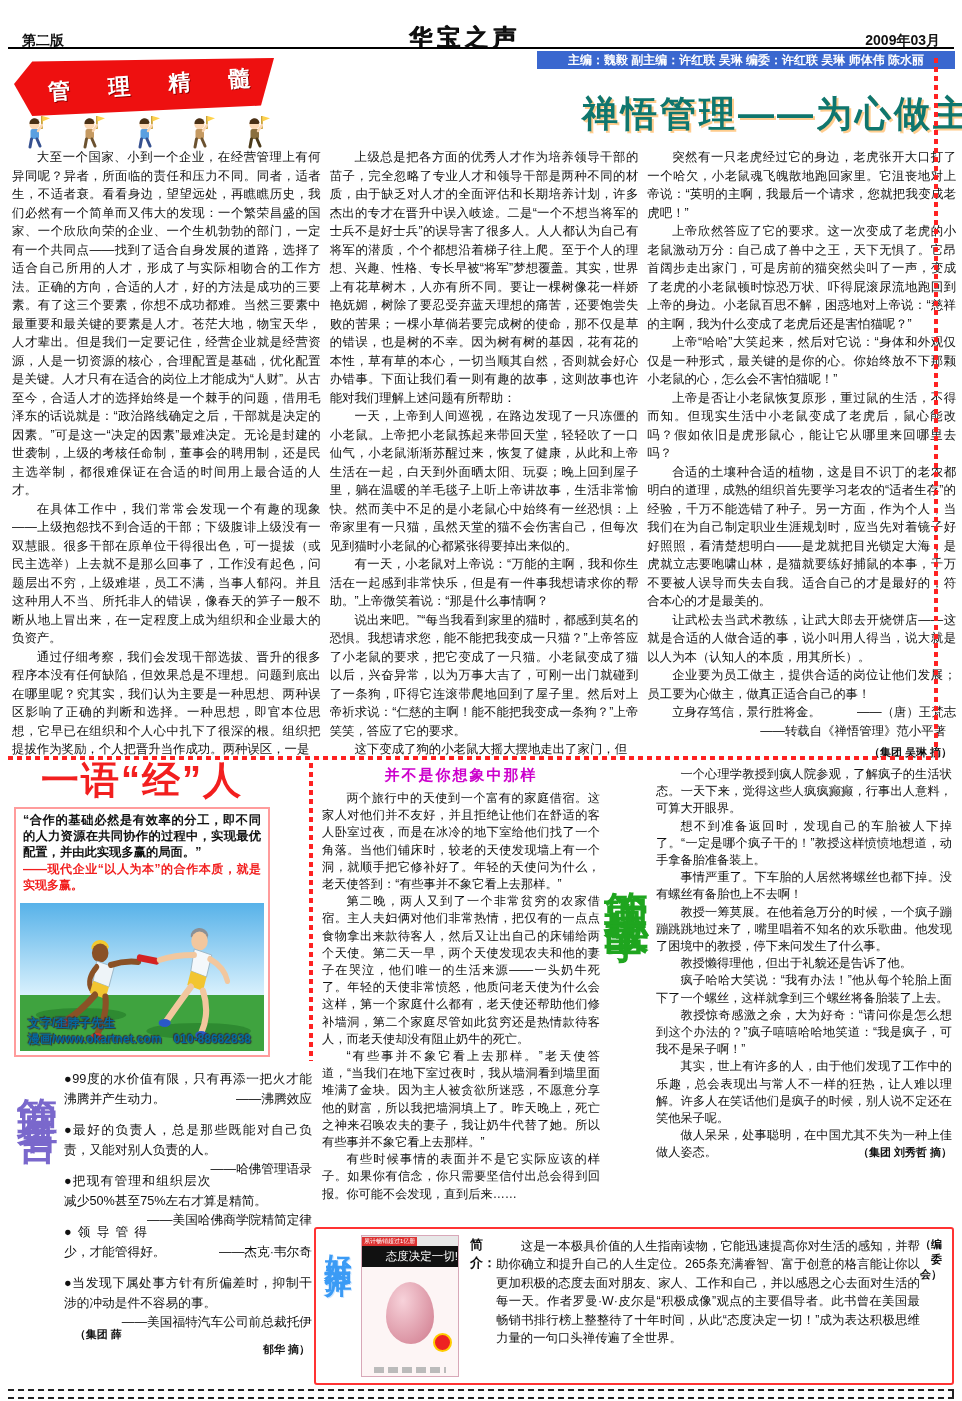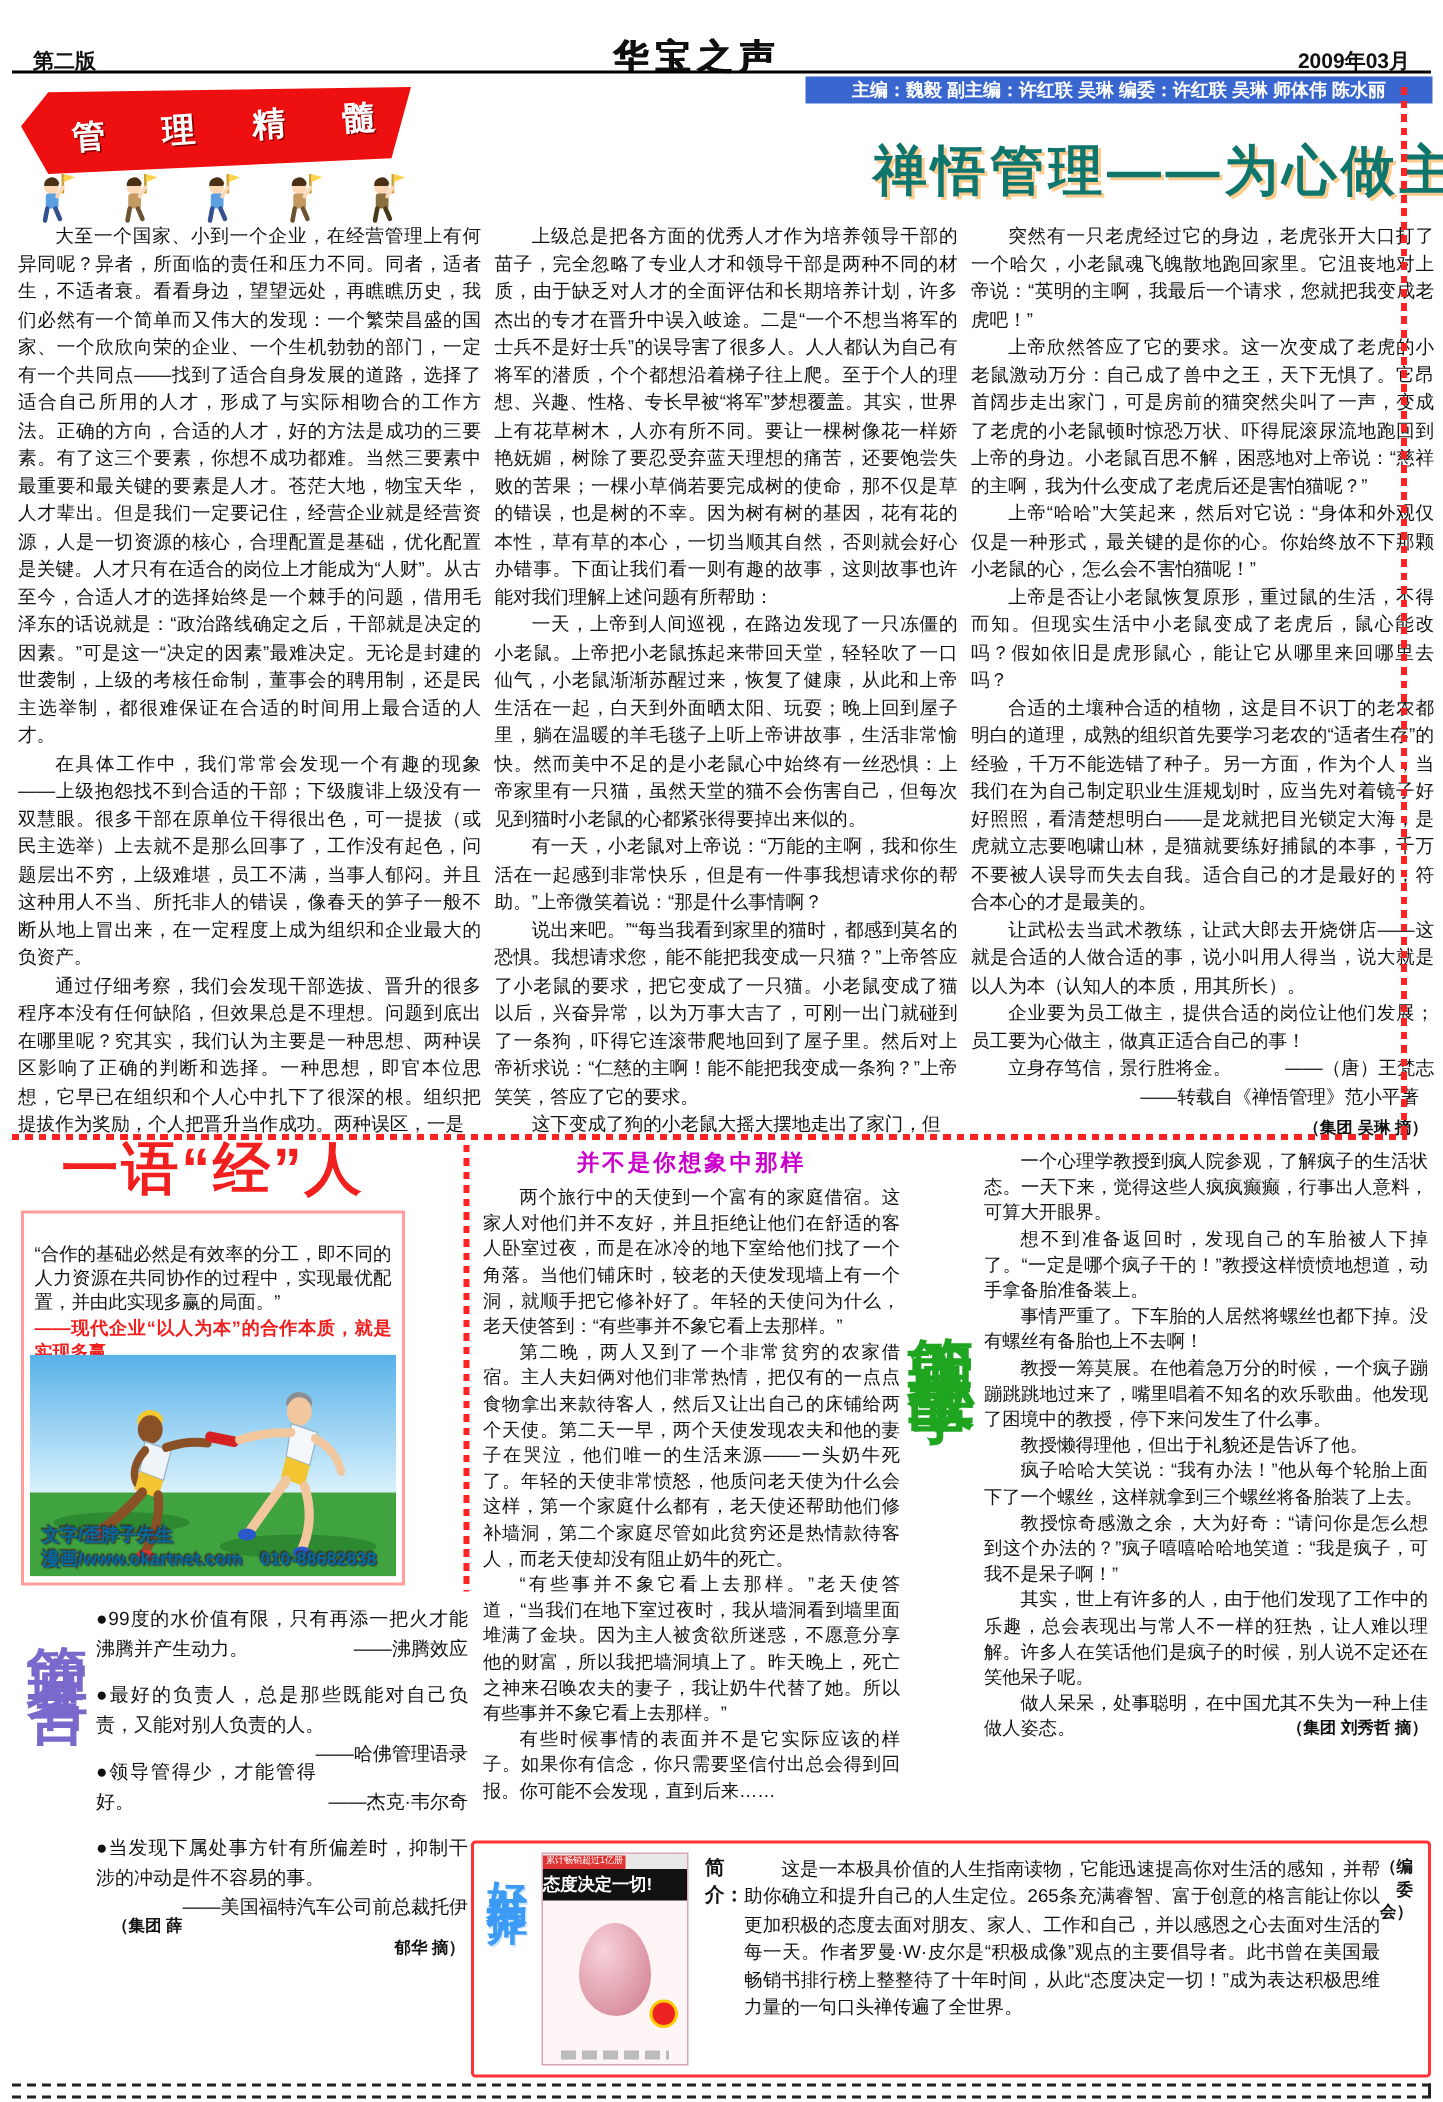--- a/index.html
+++ b/index.html
@@ -39,21 +39,21 @@
          background:repeating-linear-gradient(to right,#f22 0 5px,transparent 5px 9px);}
   .dot-v-right{position:absolute;left:934px;top:58px;width:4px;height:700px;
          background:repeating-linear-gradient(to bottom,#f22 0 5px,transparent 5px 9px);}
   .dot-v-mid{position:absolute;left:309px;top:763px;width:4px;height:298px;
          background:repeating-linear-gradient(to bottom,#f22 0 5px,transparent 5px 9px);}
 
   
   .yiyu{position:absolute;left:14px;top:760px;width:256px;}
   .yiyu-title{font-size:38px;font-weight:900;color:#f21f1f;text-align:center;letter-spacing:2px;line-height:1.1;}
   .yiyu-box{margin-top:5px;border:2px solid #ff9c9c;height:246px;position:relative;background:#fff;}
-  .yiyu-quote{padding:19px 7px 0;font-size:12.3px;font-weight:normal;line-height:16.3px;text-align:justify;}
+  .yiyu-quote{padding:3px 7px 0;font-size:12.3px;font-weight:bold;line-height:16.3px;text-align:justify;}
   .yiyu-src{padding:0 7px;font-size:12px;font-weight:bold;line-height:16.3px;color:#f21f1f;text-align:justify;}
   .cartoon{position:absolute;left:4px;right:4px;bottom:4px;height:148px;overflow:hidden;}
   .cartoon svg{display:block;width:100%;height:100%;}
   .credits{position:absolute;left:8px;bottom:4px;color:#0369a1;font-weight:bold;font-size:12px;line-height:16px;
            text-shadow:1px 1px 1px #333,-1px -1px 1px #333;}
 
   
   .mingyan{position:absolute;left:12px;top:1066px;width:300px;display:flex;}
   .my-label{width:52px;writing-mode:vertical-rl;text-orientation:upright;font-size:40px;line-height:52px;
             font-weight:900;color:#7a68cc;letter-spacing:8px;height:270px;}
@@ -74,21 +74,21 @@
 
   
   .book{position:absolute;left:314px;top:1227px;width:640px;height:158px;border:2px solid #f33;border-radius:3px;
         display:flex;background:#fff;box-sizing:border-box;}
   .bk-label{width:36px;writing-mode:vertical-rl;text-orientation:upright;font-size:27px;line-height:36px;
             font-weight:900;color:#3b9bf5;letter-spacing:5px;padding:4px 0 0 4px;text-shadow:1px 1px 0 #cfe6ff;}
   .cover{width:96px;height:140px;margin:6px 5px;position:relative;background:#fdf5f5;border:1px solid #d8a8b8;
          overflow:hidden;flex-shrink:0;}
   .cover-strip{height:10px;background:#e8e8e8;display:flex;align-items:center;}
   .cover-chip{background:#d33;color:#fff;font-size:6px;padding:0 2px;line-height:9px;white-space:nowrap;}
-  .cover-title{background:#111;color:#fff;font-weight:700;font-size:11.5px;text-align:left;padding:3px 0;}
+  .cover-title{background:#111;color:#fff;font-weight:400;font-size:11.5px;text-align:right;padding:3px 0;}
   .cover-egg{position:absolute;left:24px;top:46px;width:48px;height:62px;border-radius:50% 50% 48% 52%/56% 56% 44% 44%;
              background:radial-gradient(ellipse at 35% 30%,#f7d2da,#d98f9f 75%,#c77888);}
   .cover-badge{position:absolute;right:6px;bottom:24px;width:15px;height:15px;border-radius:50%;background:#e22;border:2px solid #fc0;}
   .cover-foot{position:absolute;bottom:3px;left:12px;right:12px;height:6px;background:repeating-linear-gradient(to right,#bbb 0 10px,transparent 10px 14px);}
   .bk-body{flex:1;padding:7px 10px 4px 6px;display:flex;flex-direction:row;}
   .bk-intro-label{font-weight:900;font-size:13px;}
   .bk-intro{margin:1px 0 0;font-size:12.4px;line-height:18.4px;text-align:justify;text-indent:2em;}
   .bk-attr{text-align:right;font-weight:bold;font-size:11px;margin-top:1px;}
 
   
@@ -247,20 +247,21 @@
         </div>
       </div>
     </div>
   </div>
 
   <div class="mingyan">
     <div class="my-label">管理名言</div>
     <div class="my-quotes">
       <p class="mq"><span>●99度的水价值有限，只有再添一把火才能沸腾并产生动力。</span><span class="q-src">——沸腾效应</span></p>
       <p class="mq"><span>●最好的负责人，总是那些既能对自己负责，又能对别人负责的人。</span><span class="q-src">——哈佛管理语录</span></p>
+      <p class="mq"><span>●把现有管理和组织层次减少50%甚至75%左右才算是精简。</span><span class="q-src">——美国哈佛商学院精简定律</span></p>
       <p class="mq"><span>●领导管得少，才能管得好。</span><span class="q-src">——杰克·韦尔奇</span></p>
       <p class="mq"><span>●当发现下属处事方针有所偏差时，抑制干涉的冲动是件不容易的事。</span><span class="q-src">——美国福特汽车公司前总裁托伊</span></p>
       <div class="my-attr">（集团 薛郁华 摘）</div>
     </div>
   </div>
 
   <div class="story story-mid">
     <h3>并不是你想象中那样</h3>
     <p>两个旅行中的天使到一个富有的家庭借宿。这家人对他们并不友好，并且拒绝让他们在舒适的客人卧室过夜，而是在冰冷的地下室给他们找了一个角落。当他们铺床时，较老的天使发现墙上有一个洞，就顺手把它修补好了。年轻的天使问为什么，老天使答到：“有些事并不象它看上去那样。”</p>
     <p>第二晚，两人又到了一个非常贫穷的农家借宿。主人夫妇俩对他们非常热情，把仅有的一点点食物拿出来款待客人，然后又让出自己的床铺给两个天使。第二天一早，两个天使发现农夫和他的妻子在哭泣，他们唯一的生活来源——一头奶牛死了。年轻的天使非常愤怒，他质问老天使为什么会这样，第一个家庭什么都有，老天使还帮助他们修补墙洞，第二个家庭尽管如此贫穷还是热情款待客人，而老天使却没有阻止奶牛的死亡。</p>

